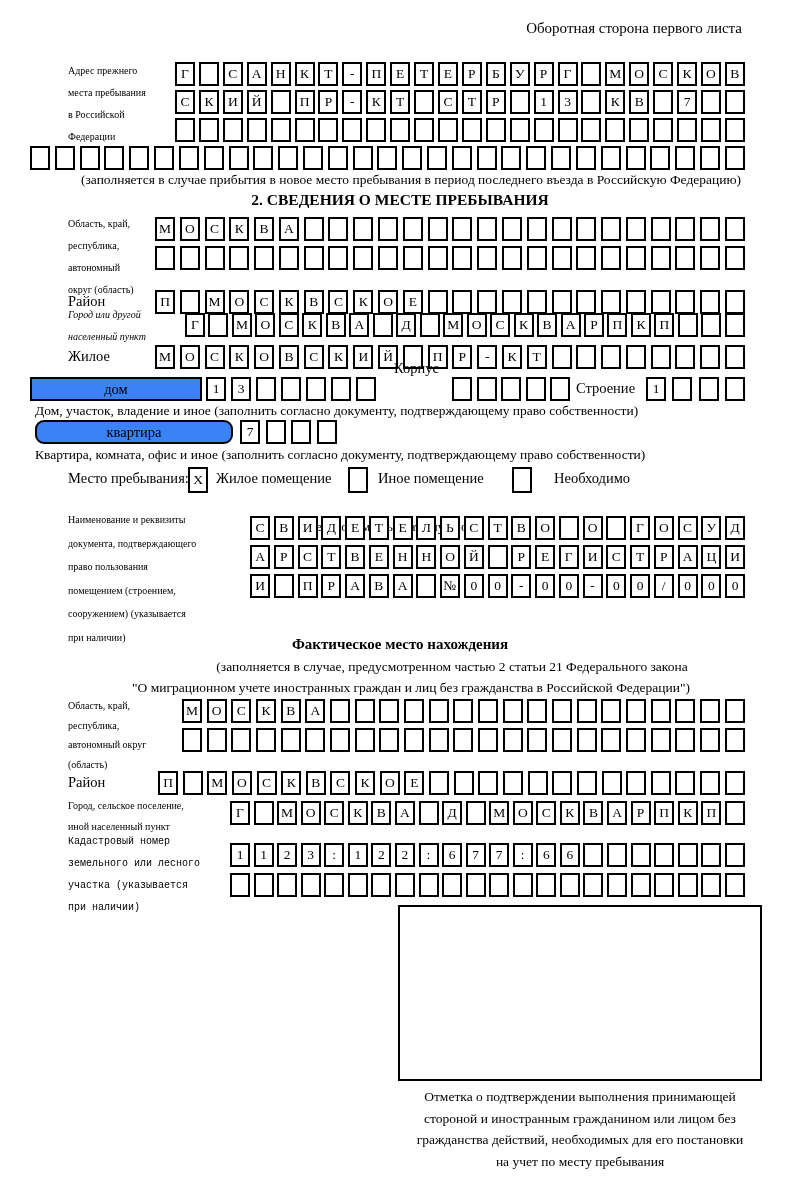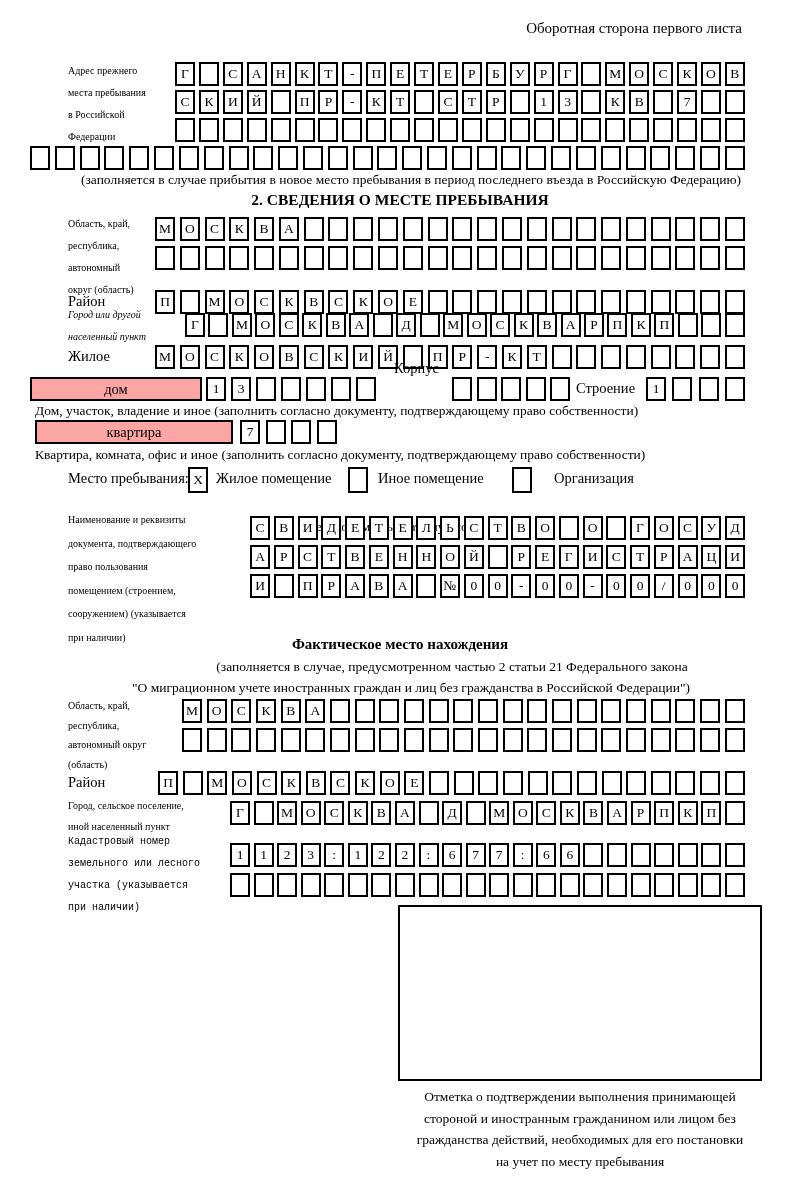--- a/index.html
+++ b/index.html
@@ -8,21 +8,21 @@
   .hnote{position:absolute;top:20px;right:58px;font-size:15px;white-space:nowrap;margin-left:40px;}
   .label{position:absolute;font-size:10px;line-height:22px;white-space:pre-line;}
   .ilabel{position:absolute;font-size:14.5px;white-space:nowrap;}
   .cells{position:absolute;display:flex;justify-content:space-between;height:24px;}
   .cell{width:20px;height:24px;border:2px solid #000;box-sizing:border-box;background:#fff;
         display:flex;align-items:center;justify-content:center;font-size:13.5px;line-height:1;}
   .cells.tall .cell{height:26px;}
   .title{position:absolute;left:0;width:100%;text-align:center;font-weight:bold;font-size:15.5px;white-space:nowrap;}
   .note{position:absolute;font-size:13.5px;white-space:nowrap;}
   .note.center{left:0;width:100%;text-align:center;margin-left:11px;}
-  .fieldbox{position:absolute;height:24px;border:2px solid #000;box-sizing:border-box;background:#fca5a5;
+  .fieldbox{position:absolute;height:24px;border:2px solid #000;box-sizing:border-box;background:#3b82f6;
             display:flex;align-items:center;justify-content:center;font-size:14.5px;}
   .stamp-box{position:absolute;left:398px;top:905px;width:364px;height:176px;border:2px solid #000;box-sizing:border-box;background:#fff;}
   .stampnote{position:absolute;left:390px;top:1086px;width:380px;text-align:center;
              font-size:13.5px;line-height:21.5px;white-space:pre-line;}
 </style>
 </head>
 <body>
 
 <div class="page">
 
@@ -307,42 +307,42 @@
     </div>
   <div class="ilabel" style="left:576px;top:380px;">Строение</div>
   <div class="cells" style="left:646px;top:377px;width:99px;">
       <div class="cell">1</div>
       <div class="cell"></div>
       <div class="cell"></div>
       <div class="cell"></div>
     </div>
   <div class="note" style="left:35px;top:403px;">Дом, участок, владение и иное (заполнить согласно документу, подтверждающему право собственности)</div>
 
-  <div class="fieldbox" style="left:35px;top:420px;width:198px;">квартира</div>
+  <div class="fieldbox" style="left:35px;top:420px;width:198px;border-radius:9px;">квартира</div>
   <div class="cells" style="left:240px;top:420px;width:97px;">
       <div class="cell">7</div>
       <div class="cell"></div>
       <div class="cell"></div>
       <div class="cell"></div>
     </div>
   <div class="note" style="left:35px;top:447px;">Квартира, комната, офис и иное (заполнить согласно документу, подтверждающему право собственности)</div>
 
   <div class="ilabel" style="left:68px;top:470px;">Место пребывания:</div>
   <div class="cells tall" style="left:188px;top:467px;width:21px;">
       <div class="cell">X</div>
     </div>
   <div class="ilabel" style="left:216px;top:470px;">Жилое помещение</div>
   <div class="cells tall" style="left:348px;top:467px;width:21px;">
       <div class="cell"></div>
     </div>
   <div class="ilabel" style="left:378px;top:470px;">Иное помещение</div>
   <div class="cells tall" style="left:512px;top:467px;width:21px;">
       <div class="cell"></div>
     </div>
-  <div class="ilabel" style="left:554px;top:470px;">Организация</div>
+  <div class="ilabel" style="left:554px;top:470px;">Необходимо</div>
   <div class="note" style="left:150px;top:492px;width:480px;text-align:center;margin-top:27px;">(Необходимо выбрать нужное)</div>
 
   <div class="label" style="left:68px;top:508px;line-height:23.5px;">Наименование и реквизиты
 документа, подтверждающего
 право пользования
 помещением (строением,
 сооружением) (указывается
 при наличии)</div>
   <div class="cells" style="left:250px;top:516px;width:495px;">
       <div class="cell">С</div>

